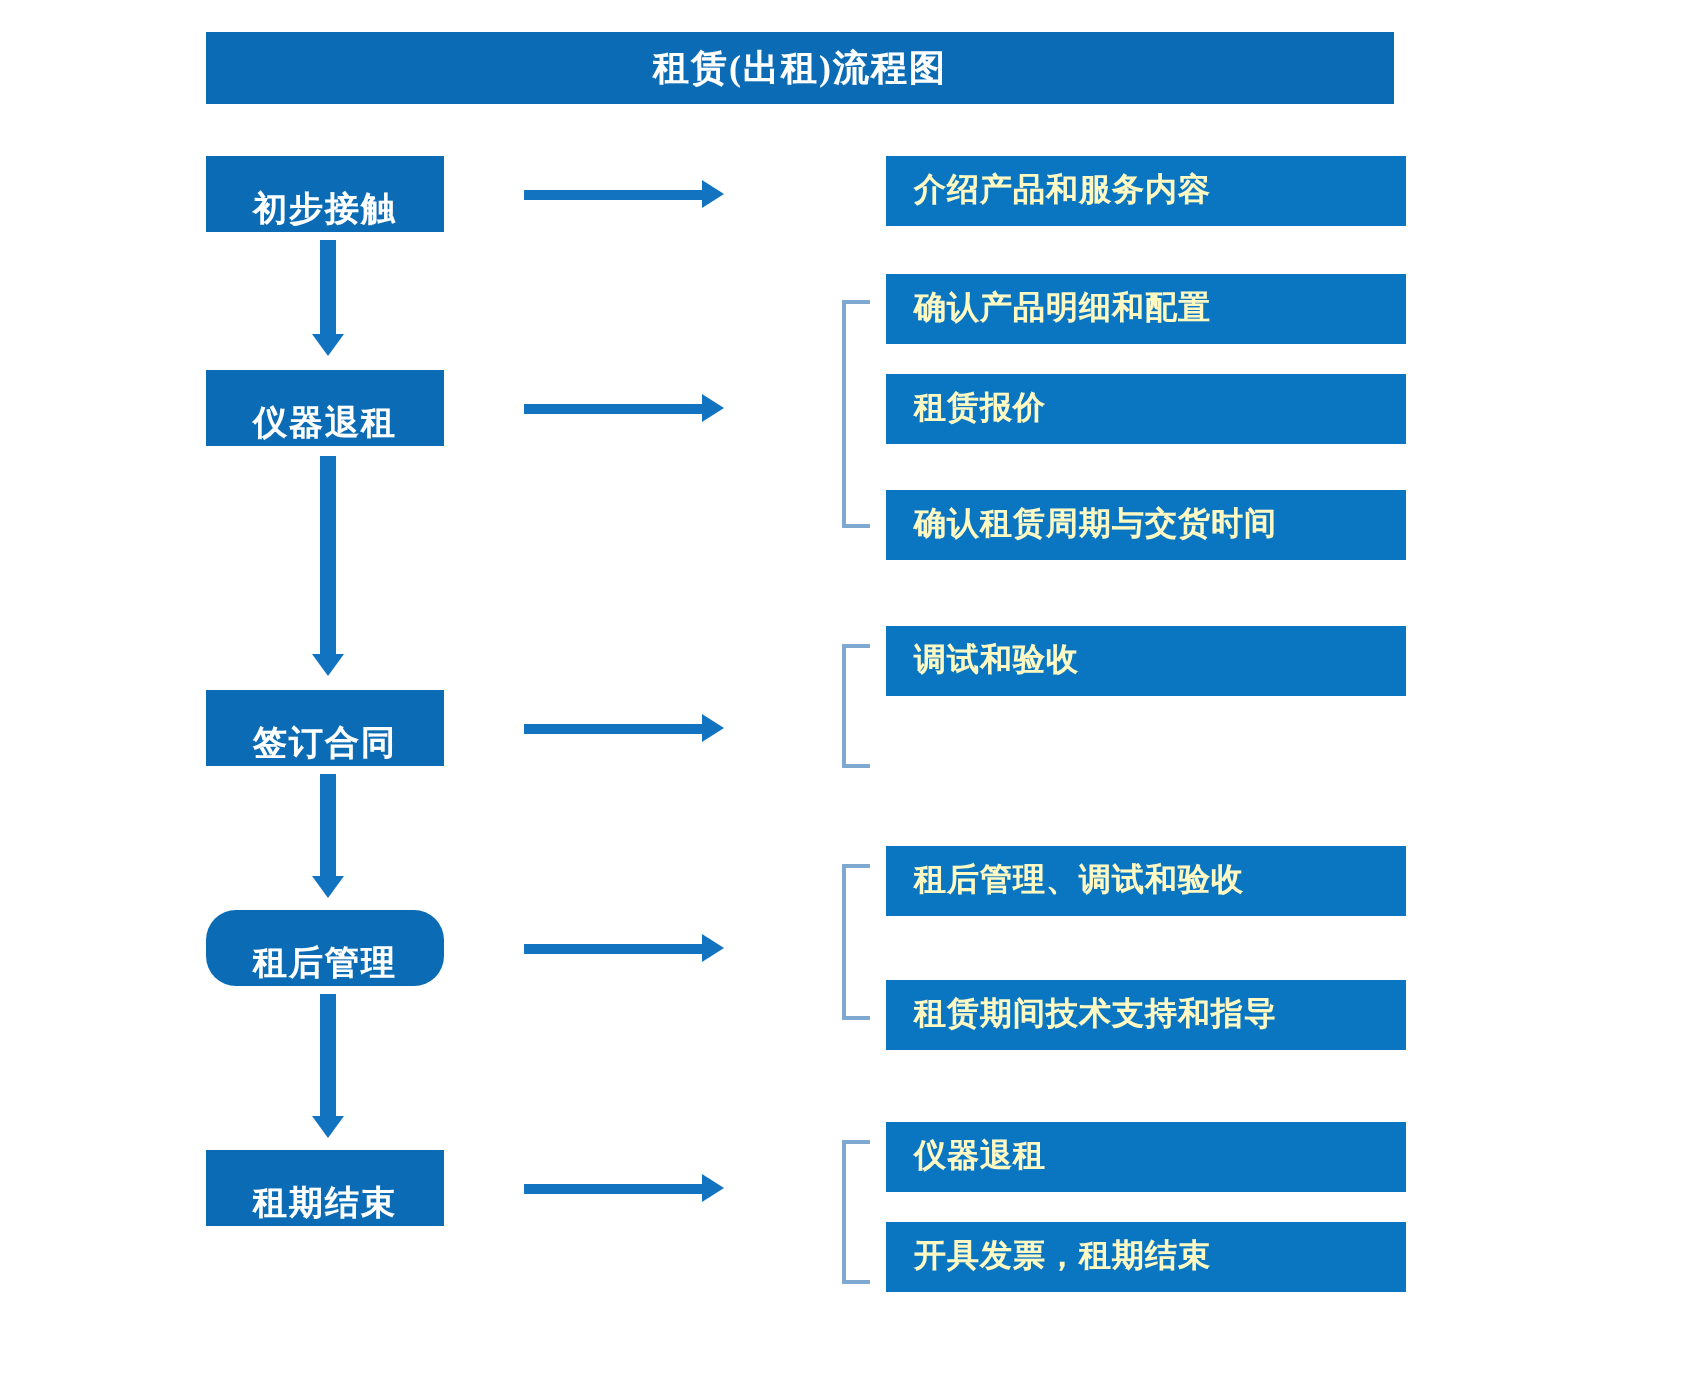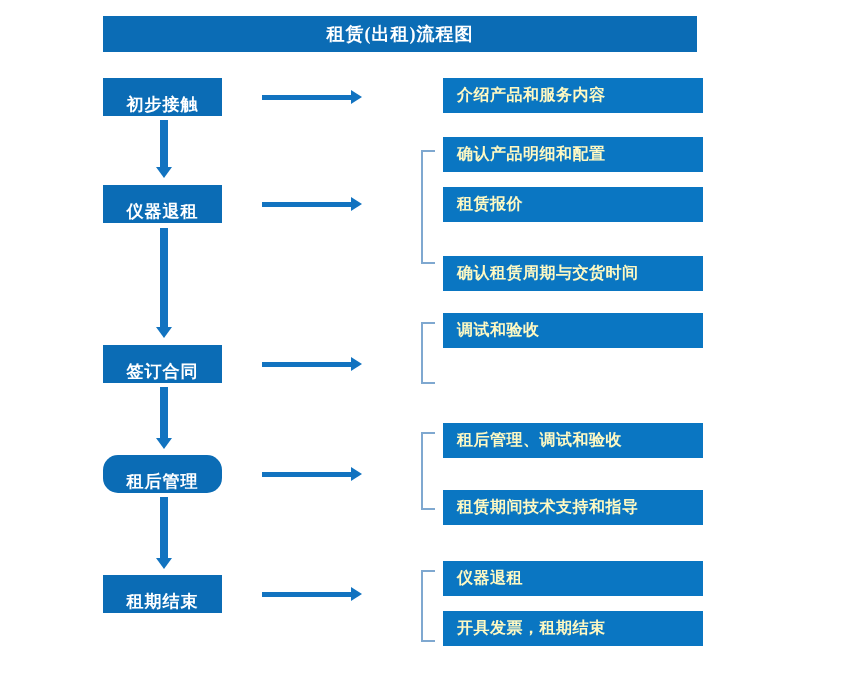--- a/index.html
+++ b/index.html
@@ -137,21 +137,21 @@
 
   <div class="detail-box" style="top:78px;">
     <span>介绍产品和服务内容</span>
   </div>
   <div class="detail-box" style="top:137px;">
     <span>确认产品明细和配置</span>
   </div>
   <div class="detail-box" style="top:187px;">
     <span>租赁报价</span>
   </div>
-  <div class="detail-box" style="top:256px;">
+  <div class="detail-box" style="top:245px;">
     <span>确认租赁周期与交货时间</span>
   </div>
   <div class="detail-box" style="top:313px;">
     <span>调试和验收</span>
   </div>
   <div class="detail-box" style="top:423px;">
     <span>租后管理、调试和验收</span>
   </div>
   <div class="detail-box" style="top:490px;text-align:right;">
     <span>租赁期间技术支持和指导</span>

